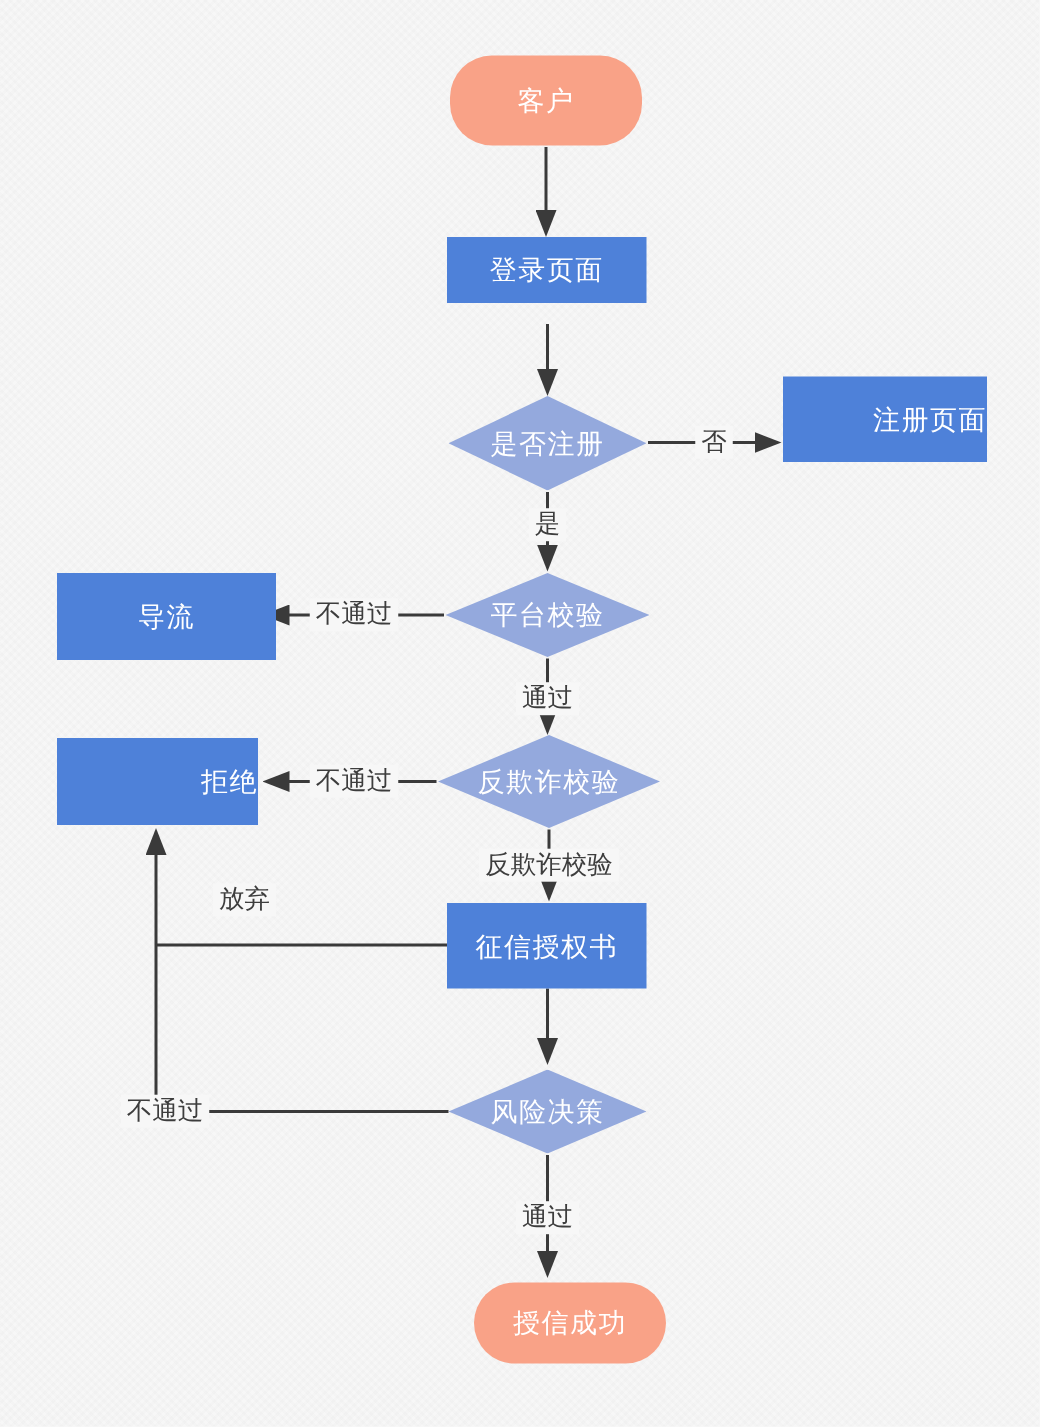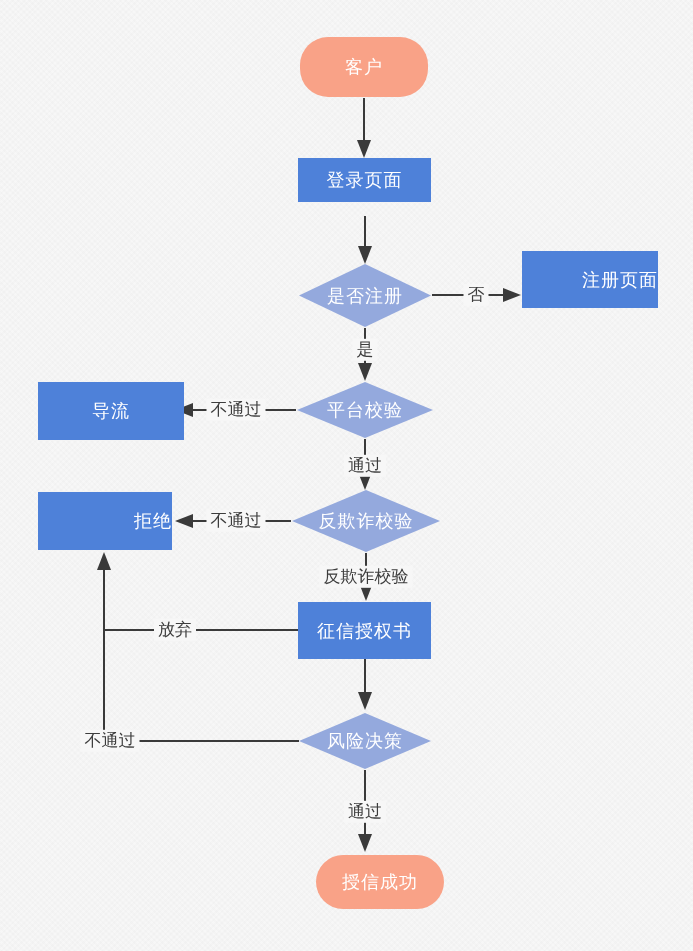--- a/index.html
+++ b/index.html
@@ -130,17 +130,17 @@
   <div class="node pill" style="left:316px; top:855px; width:128px; height:54px;">
     <span>授信成功</span>
   </div>
 
   <div class="edge-label" style="left:476px; top:295px;">否</div>
   <div class="edge-label" style="left:365px; top:350px;">是</div>
   <div class="edge-label" style="left:236px; top:410px;">不通过</div>
   <div class="edge-label" style="left:365px; top:466px;">通过</div>
   <div class="edge-label" style="left:236px; top:521px;">不通过</div>
   <div class="edge-label" style="left:366px; top:577px;">反欺诈校验</div>
-  <div class="edge-label" style="left:163px; top:630px;margin-left:12px;">放弃</div>
+  <div class="edge-label" style="left:163px; top:600px;">放弃</div>
   <div class="edge-label" style="left:110px; top:741px;">不通过</div>
   <div class="edge-label" style="left:365px; top:812px;">通过</div>
 
 </div>
 
 </body></html>

